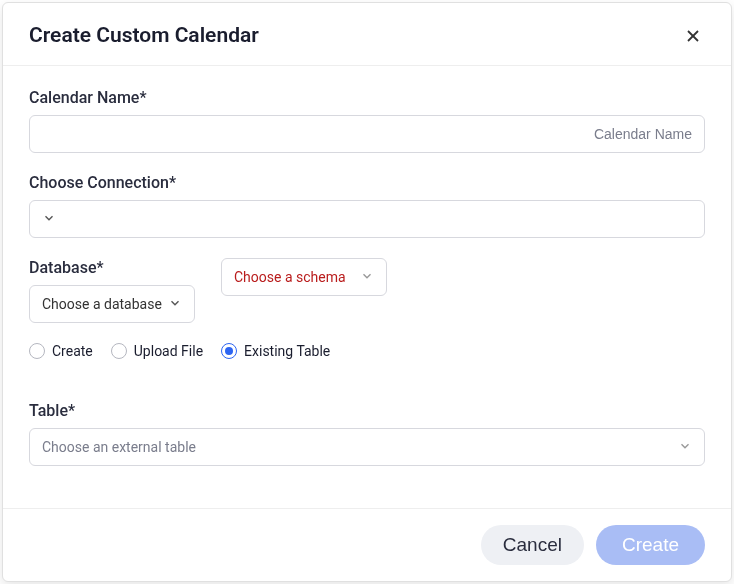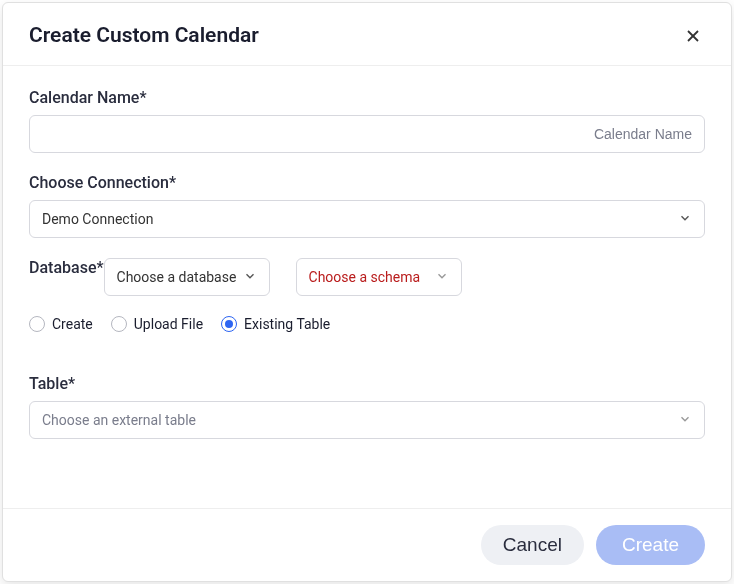--- a/index.html
+++ b/index.html
@@ -93,21 +93,21 @@
     }
     .select.disabled .chevron {
       color: #999;
     }
     .row {
       display: flex;
       gap: 26px;
     }
     .col {
       display: flex;
-      flex-direction: row;
+      flex-direction: column;
     }
     .small-select {
       width: 166px;
     }
     .section-label {
       font-size: 13px;
       color: #2a2d3e;
       margin-bottom: 10px;
       font-weight: 400;
     }
@@ -198,21 +198,20 @@
 
   <div class="modal-body">
     <div class="field">
       <label class="field-label">Calendar Name*</label>
       <input type="text" class="text-input" placeholder="Calendar Name" style="">
     </div>
 
     <div class="field">
       <label class="field-label">Choose Connection*</label>
       <div class="select">
-        <span>Demo Connection</span>
         <span>
           <svg class="chevron" viewBox="0 0 16 16" fill="none" stroke="#555" stroke-width="1.6">
             <polyline points="4,6 8,10 12,6"></polyline>
           </svg>
         </span>
       </div>
     </div>
 
     <div class="row">
       <div class="col field">

